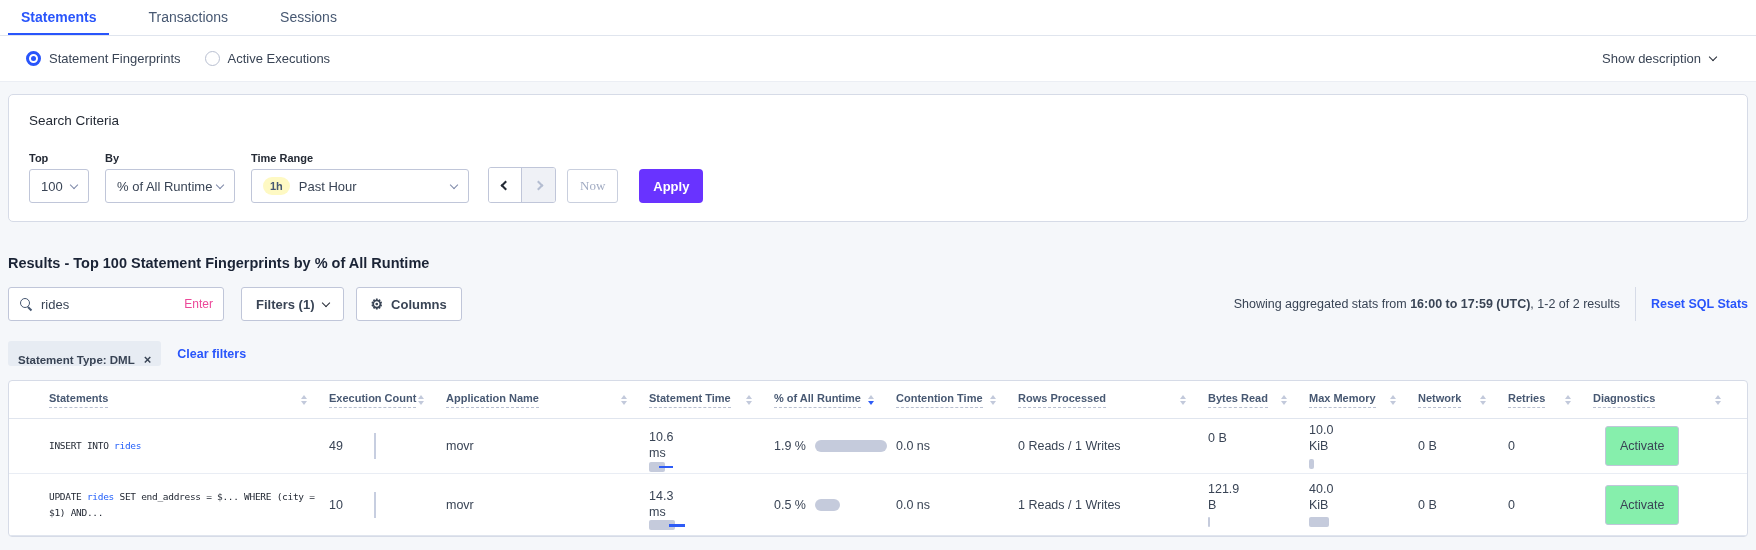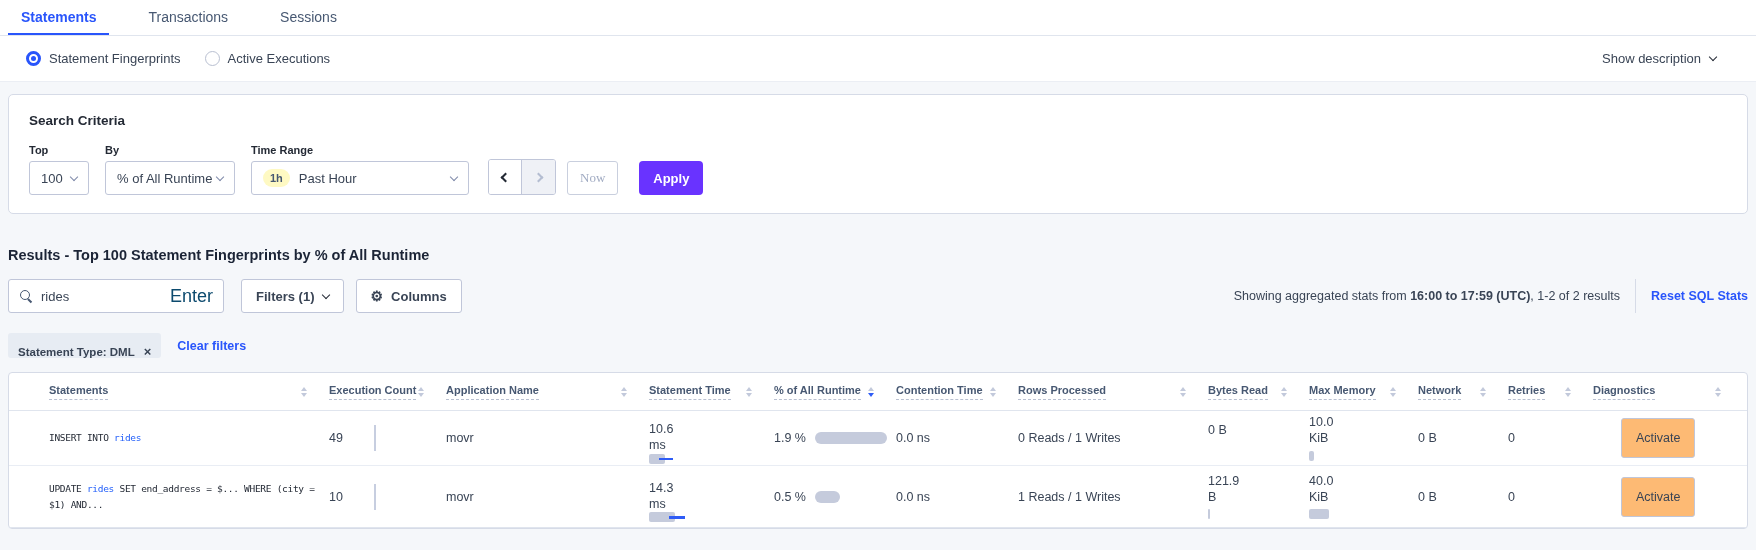--- a/index.html
+++ b/index.html
@@ -28,21 +28,21 @@
   .chev.sm { width:6px; height:6px; }
   .gear { font-size:14px; color:#394455; line-height:1; }
   .mag { position:relative; width:14px; height:14px; display:inline-block; }
   .mag::before { content:""; position:absolute; left:1px; top:1px; width:8px; height:8px; border:1.6px solid #475872; border-radius:50%; }
   .mag::after { content:""; position:absolute; left:9px; top:9px; width:5px; height:1.8px; background:#475872; transform:rotate(45deg); transform-origin:left center; }
 
   
   .content { padding:12px 8px 0 8px; }
   .card { background:#fff; border:1px solid #D6DBE7; border-radius:5px; }
   .search-card { padding:18px 20px; }
-  .card-title { font-size:13.5px; font-weight:700; color:#242A35; margin-bottom:16px; }
+  .card-title { font-size:13.5px; font-weight:400; color:#242A35; margin-bottom:24px; }
   .controls { display:flex; align-items:flex-end; }
   .ctrl-label { font-size:11px; font-weight:700; color:#242A35; margin-bottom:5px; }
   .select { height:34px; border:1px solid #C0C6D9; border-radius:3px; background:#fff; display:flex; align-items:center; padding:0 11px; font-size:13px; color:#394455; cursor:pointer; }
   .select .chev { margin-left:auto; }
   .sel-top { width:60px; margin-right:16px; }
   .sel-by { width:130px; margin-right:16px; }
   .sel-time { width:218px; margin-right:19px; }
   .badge-1h { background:#fef9c3; border-radius:9px; font-size:11px; font-weight:700; color:#475872; padding:3px 7px; margin-right:9px; }
   .arrow-group { display:flex; border:1px solid #C0C6D9; border-radius:3px; overflow:hidden; margin-right:11px; }
   .nav-btn { width:33px; height:34px; background:#fff; border:none; display:flex; align-items:center; justify-content:center; cursor:pointer; }
@@ -50,21 +50,21 @@
   .nav-btn.disabled { background:#EFF1F6; cursor:default; }
   .nav-btn.disabled .chev { border-color:#B4BDD1; }
   .now-btn { height:34px; padding:0 12px; border:1px solid #C9CFDE; border-radius:3px; background:#fff; color:#A2ACC3; font-size:13px; margin-right:21px; cursor:default;font-family:Liberation Serif, serif; }
   .apply-btn { height:34px; padding:0 14px; border:none; border-radius:4px; background:#6933FF; color:#fff; font-size:13px; font-weight:700; cursor:pointer; }
 
   .results-heading { margin-top:33px; font-size:14.5px; font-weight:700; color:#1B2436; }
 
   .controls-row { margin-top:16px; display:flex; align-items:center; }
   .search-box { width:216px; height:34px; border:1px solid #C0C6D9; border-radius:3px; background:#fff; display:flex; align-items:center; padding:0 10px; gap:8px; }
   .search-box input { border:none; outline:none; flex:1; font-size:13px; color:#394455; font-family:"Liberation Sans",sans-serif; min-width:0; }
-  .enter-lbl { font-size:18px; color:#0c4a6e; }
+  .enter-lbl { font-size:12px; color:#ec4899; }
   .btn { height:34px; border:1px solid #C0C6D9; border-radius:3px; background:#fff; display:flex; align-items:center; gap:8px; padding:0 14px; font-size:13px; font-weight:600; color:#394455; cursor:pointer; }
   .filters-btn { margin-left:17px; }
   .columns-btn { margin-left:12px; }
   .stats-text { margin-left:auto; font-size:12.5px; color:#394455; white-space:nowrap; }
   .stats-text b { font-weight:700; }
   .vdiv { width:1px; height:34px; background:#D6DBE7; margin:0 15px; }
   .link { font-size:12.5px; font-weight:600; color:#2955FB; cursor:pointer; text-decoration:none; white-space:nowrap; }
 
   .chip-row { margin-top:20px; display:flex; align-items:center; }
   .chip { background:#E7ECF3; border-radius:3px; height:25px; display:flex; align-items:flex-end; gap:9px; padding:0 10px; font-size:11.5px; font-weight:600; color:#394455; }
@@ -94,21 +94,21 @@
   .exec .num { width:45px; }
   .exec .axis { width:1.5px; height:26px; background:#C7CEE0; }
   .metric .mv, .metric .mu { display:block; line-height:1.25; }
   .metric .mu:empty { display:none; }
   .minibar-wrap { position:relative; height:11px; margin-top:4px; width:70px; }
   .gbar { position:absolute; left:0; top:0; height:10px; background:#C5CBDC; border-radius:2px; display:block; }
   .bline { position:absolute; top:4px; height:2.5px; background:#2E5CF6; display:block; }
   .pctcell { display:flex; align-items:center; gap:9px; }
   .pbar { height:12px; background:#C5CBDC; border-radius:6px; display:block; }
   .membar { height:10px; background:#C5CBDC; border-radius:2px; display:block; margin-top:4px; }
-  .activate-btn { margin-left:28px; padding:12px 14px; border:1px solid #C0C6D9; border-radius:3px; background:#fdba74; font-size:12.5px; color:#394455; font-family:"Liberation Sans",sans-serif; cursor:pointer; }
+  .activate-btn { margin-left:12px; padding:12px 14px; border:1px solid #C0C6D9; border-radius:3px; background:#86efac; font-size:12.5px; color:#394455; font-family:"Liberation Sans",sans-serif; cursor:pointer; }
 </style>
 </head>
 <body>
 
 <div class="page">
 
   <div class="tabbar">
     <div class="tab active">
         <span>Statements</span>
       </div>

